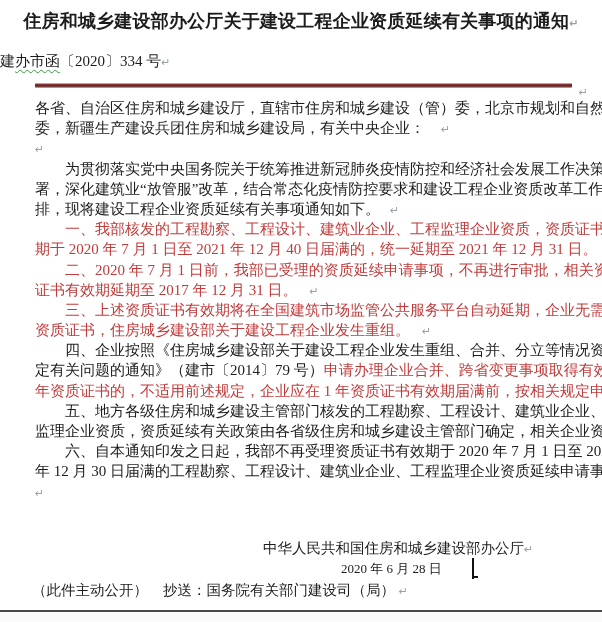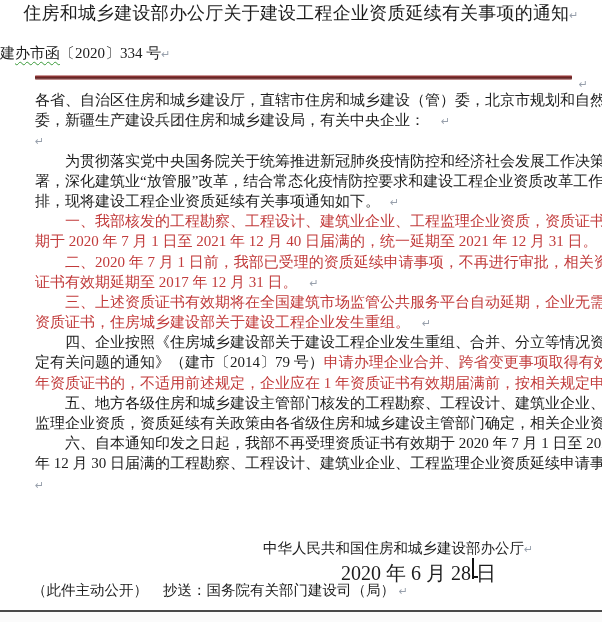--- a/index.html
+++ b/index.html
@@ -6,24 +6,24 @@
   html,body { background:#ffffff; }
   .page {
     position:relative;
     width:602px; height:622px;
     background:#ffffff;
     overflow:hidden;
     font-family:"Liberation Serif","DejaVu Serif",serif;
     color:#1c1c1c;
   }
   .title {
-    padding-top:1px;
+    padding-top:9px;
     text-align:center;
     font-size:18px;
-    font-weight:normal;
+    font-weight:bold;
     letter-spacing:0.2px;
     white-space:nowrap;
   }
   .docnum {
     margin-top:19px;
     text-align:left;
     font-size:15px;
     white-space:nowrap;
   }
   .wavy {
@@ -50,21 +50,21 @@
     font-size:11px;
     font-family:"DejaVu Sans",sans-serif;
     vertical-align:baseline;
   }
   .sig-line {
     position:absolute; top:539px; left:263px;
     font-size:14.5px; white-space:nowrap;
   }
   .date-line {
     position:absolute; top:560px; left:341px;
-    font-size:20px; white-space:nowrap;
+    font-size:13px; white-space:nowrap;
   }
   .caret {
     position:absolute; top:558px; left:472px;
     width:2px; height:21px; background:#111;
   }
   .caret-foot {
     position:absolute; top:576px; left:474px;
     width:4px; height:2px; background:#111;
   }
   .footer-row {

